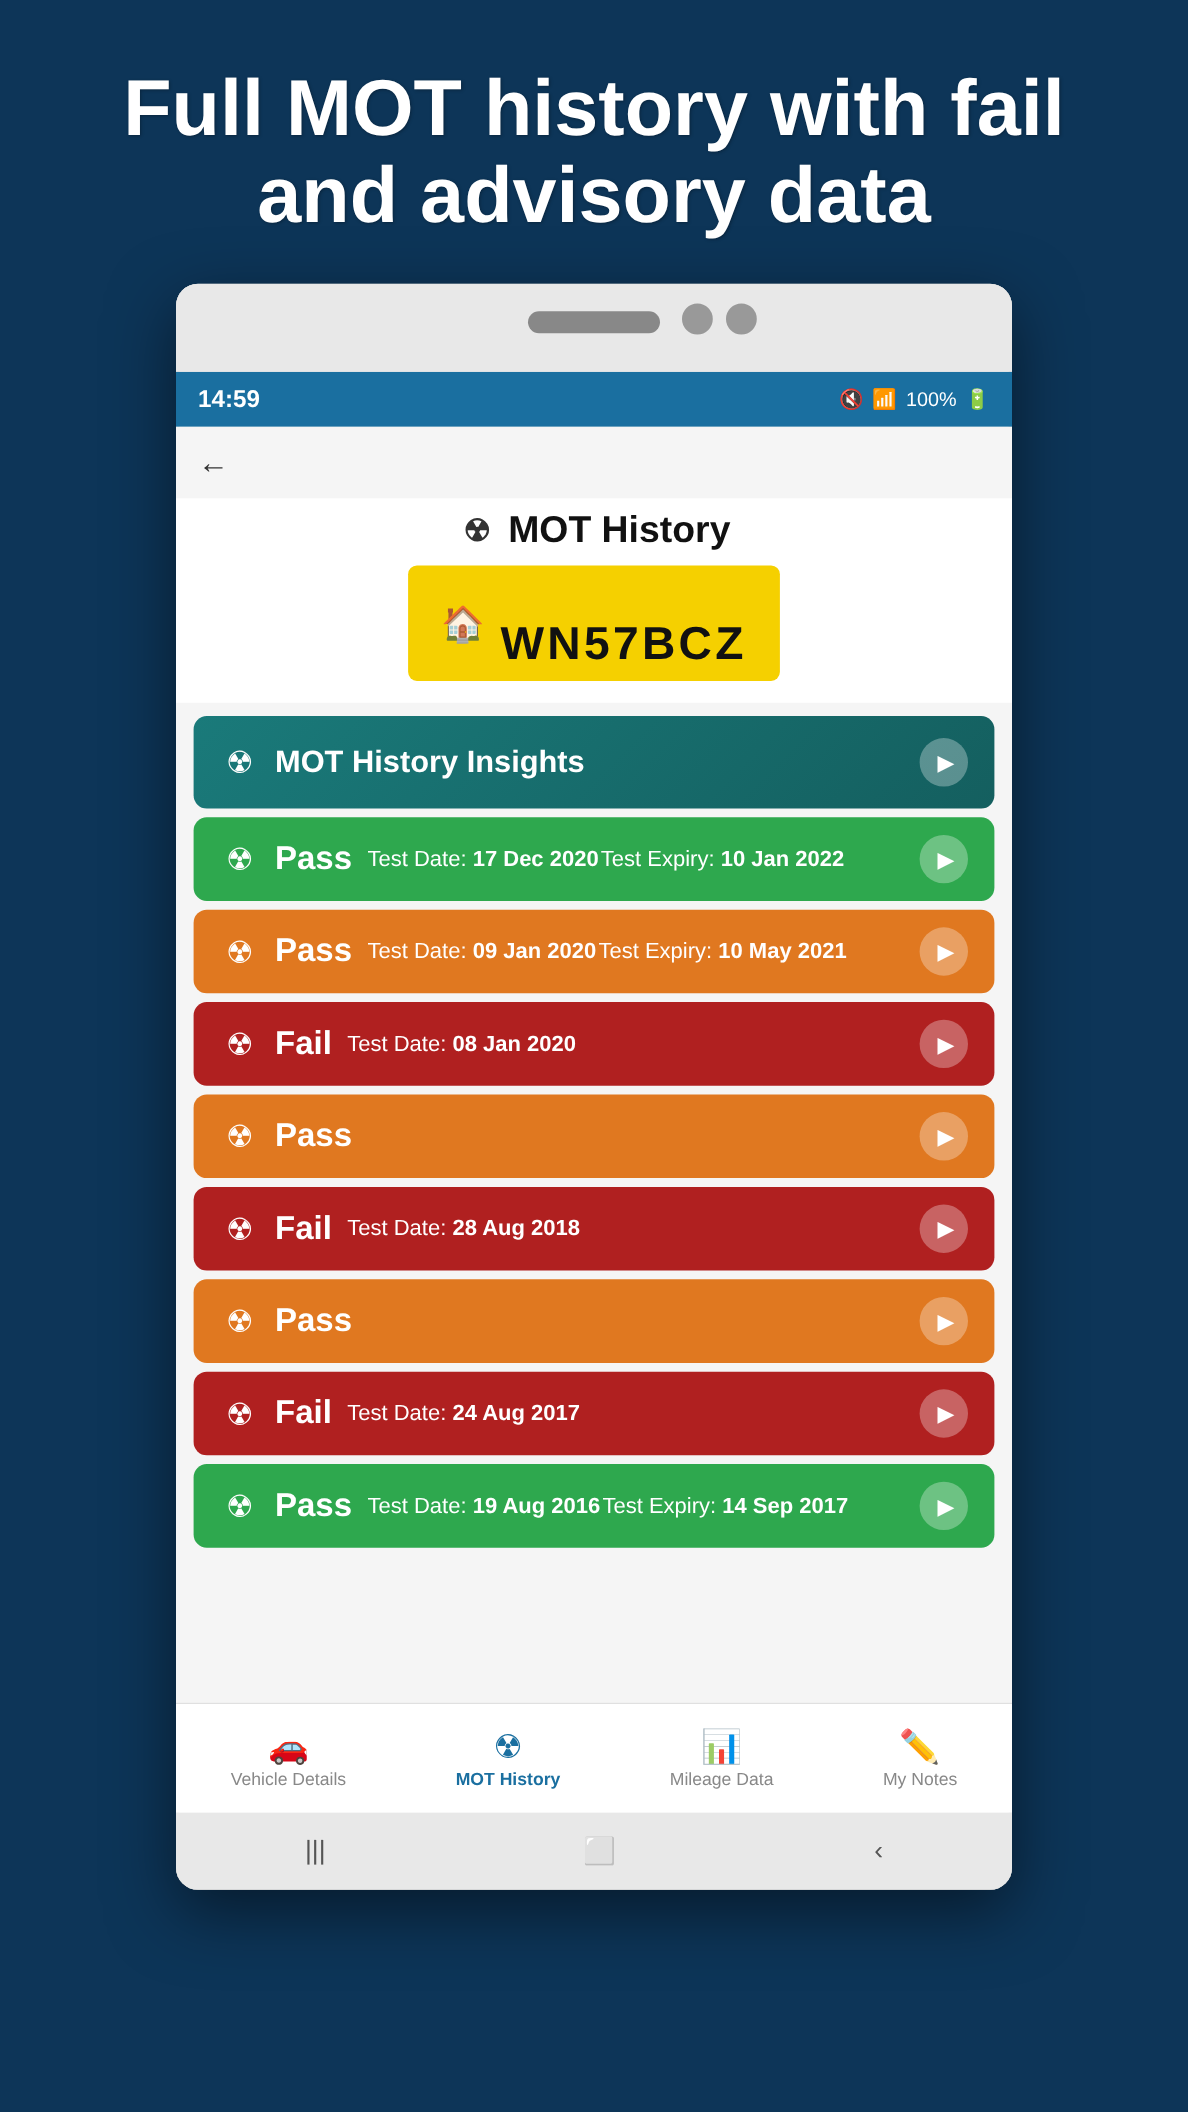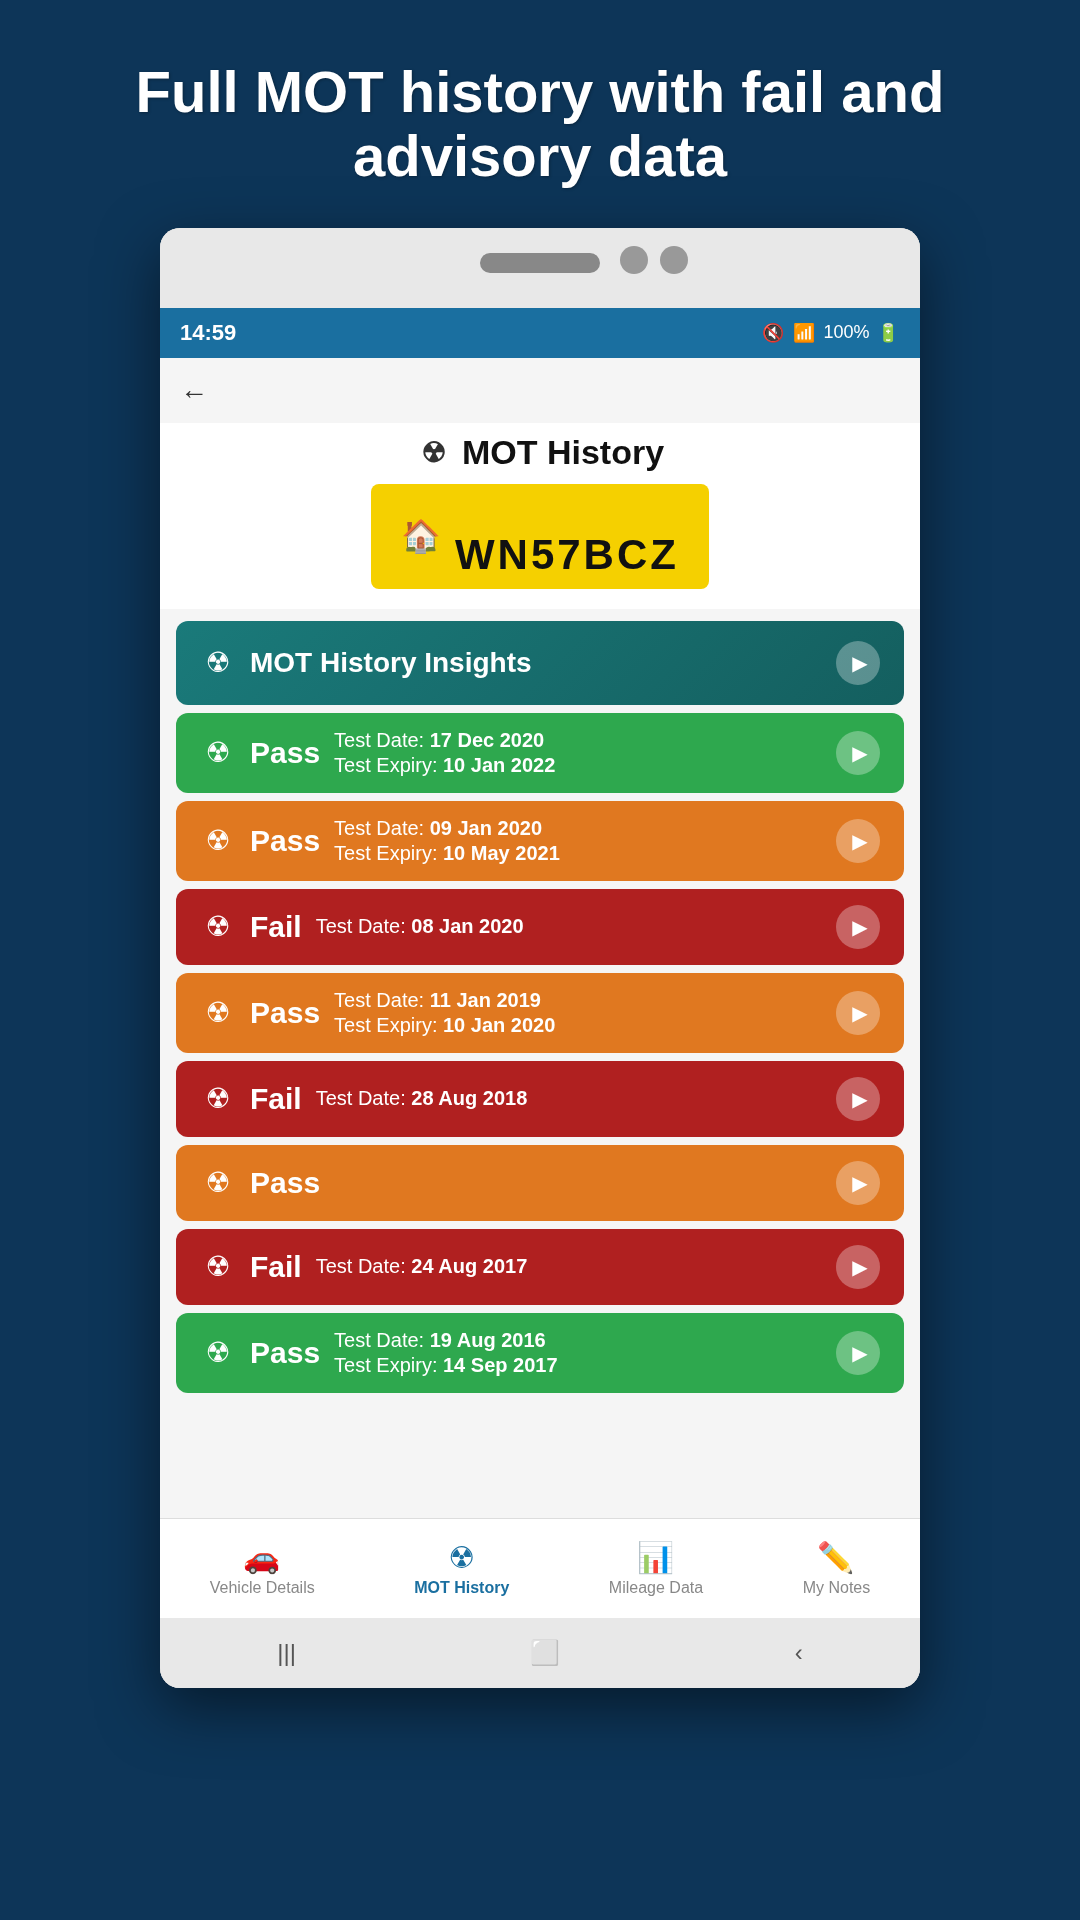--- a/index.html
+++ b/index.html
@@ -15,21 +15,21 @@
     }
 
     
     .page-header {
       width: 100%;
       padding: 60px 60px 40px 60px;
       text-align: center;
     }
     .page-header h1 {
       color: #ffffff;
-      font-size: 58px;
+      font-size: 72px;
       font-weight: 900;
       line-height: 1.1;
       text-shadow: 1px 1px 3px rgba(0,0,0,0.3);
     }
 
     
     .phone-frame {
       width: 760px;
       height: 1460px;
       background: #e8e8e8;
@@ -215,21 +215,21 @@
       align-items: center;
       gap: 14px;
     }
     .mot-status {
       color: white;
       font-size: 30px;
       font-weight: 900;
     }
     .mot-dates {
       display: flex;
-      flex-direction: column;
+      flex-direction: row;
       gap: 2px;
     }
     .mot-date-line {
       color: white;
       font-size: 20px;
     }
     .mot-date-label {
       font-weight: normal;
     }
     .mot-date-value {
@@ -415,24 +415,20 @@
               </div>
             </div>
             <div class="play-btn">
               <span class="play-icon">▶</span>
             </div>
           </div>
           <div class="mot-row row-pass-orange">
             <div class="mot-row-left">
               <span class="hazard-icon">☢</span>
               <span class="mot-status">Pass</span>
-              <div class="mot-dates">
-                <div class="mot-date-line"><span class="mot-date-label">Test Date:</span> <span class="mot-date-value">11 Jan 2019</span></div>
-                <div class="mot-date-line"><span class="mot-date-label">Test Expiry:</span> <span class="mot-date-value">10 Jan 2020</span></div>
-              </div>
             </div>
             <div class="play-btn">
               <span class="play-icon">▶</span>
             </div>
           </div>
           <div class="mot-row row-fail">
             <div class="mot-row-left">
               <span class="hazard-icon">☢</span>
               <span class="mot-status">Fail</span>
               <div class="mot-dates">

